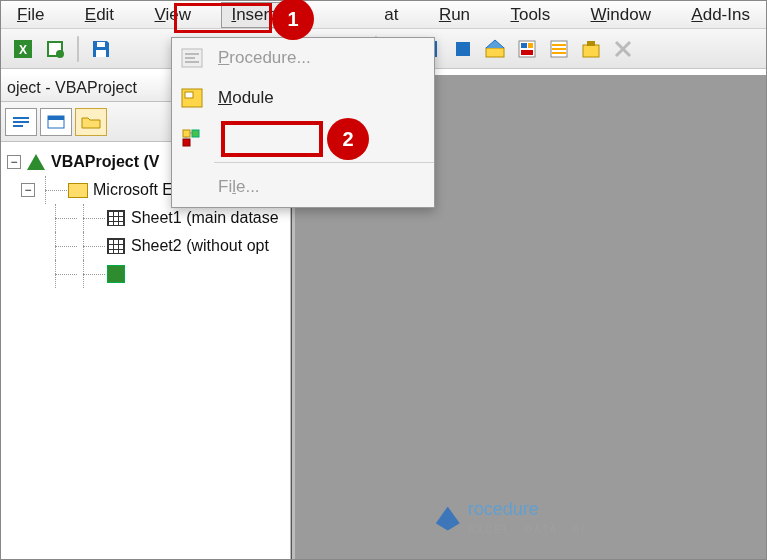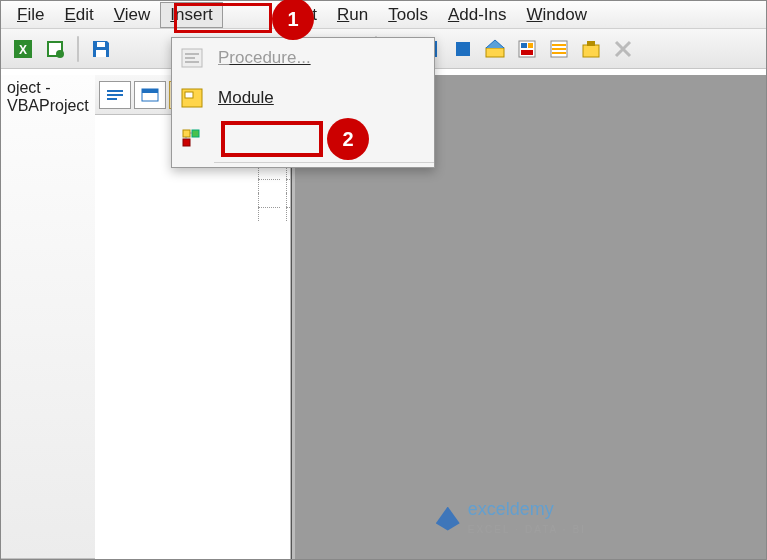--- a/index.html
+++ b/index.html
@@ -2,40 +2,40 @@
 <html><head>
 <meta charset="utf-8">
 <style>
   * { box-sizing: border-box; margin: 0; padding: 0; font-family: "Segoe UI", Tahoma, sans-serif; }
   html, body { width: 767px; height: 560px; overflow: hidden; background: #fff; }
   .app { position: relative; width: 767px; height: 560px; border: 1px solid #888; }
 
   
   .menubar { display: flex; align-items: center; height: 28px; padding: 2px 6px;
              background: linear-gradient(#fdfdfd,#ececec); border-bottom: 1px solid #d0d0d0;
-             font-size: 17px; color:#222; }
+             font-size: 17px; color:#222;justify-content:space-between; }
   .menubar .menu-item { padding: 3px 10px; cursor: default; }
   .menubar .menu-item .ul { text-decoration: underline; }
   #mi-insert { background:#e8e8e8; border:1px solid #9a9a9a; padding:2px 9px; }
   .hl-insert-box { position:absolute; left:173px; top:2px; width:98px; height:30px;
                    border:3px solid #c00; pointer-events:none; z-index:50; }
 
   
   .toolbar { display:flex; align-items:center; height:40px; padding:2px 6px;
              background:linear-gradient(#f7f7f7,#e5e5e5); border-bottom:1px solid #c6c6c6; }
   .tbtn { width:28px; height:28px; margin:0 2px; display:flex; align-items:center;
           justify-content:center; border:1px solid transparent; border-radius:2px; }
   .tbtn.sep { width:2px; height:26px; background:#c6c6c6; margin:0 6px; }
   .tbtn.play svg path { fill:#2e8b2e; }
   .tbtn.pause .bar { display:inline-block; width:4px; height:16px; background:#1e6fc0; margin:0 2px;}
   .tbtn.stop .sq { width:14px; height:14px; background:#1e6fc0; }
 
   
   .main { position:absolute; top:74px; bottom:0; left:0; right:0; display:flex; }
-  .sidebar { width:290px; background:#fff; border-right:1px solid #b9b9b9; display:flex; flex-direction:row; }
+  .sidebar { width:290px; background:#fff; border-right:1px solid #b9b9b9; display:flex; flex-direction:column; }
   .proj-title { font-size:16px; padding:4px 6px; background:linear-gradient(#fdfdfd,#ececec);
                 border-bottom:1px solid #c0c0c0; color:#222; }
   .sidebar-tb { display:flex; align-items:center; height:40px; padding-left:4px;
                 background:linear-gradient(#f7f7f7,#e9e9e9); border-bottom:1px solid #c0c0c0;}
   .sb-btn { width:32px; height:28px; display:flex; align-items:center; justify-content:center;
             margin-right:3px; border:1px solid #999; background:#fff; }
   .sb-btn.folder { background:#fff0c4; border-color:#c9a53a; }
 
   .tree { flex:1; padding:6px 4px 6px 6px; font-size:16px; color:#111; line-height:28px;
           white-space:nowrap; }
@@ -55,21 +55,21 @@
   .ic.vba::before { content:""; width:18px; height:16px; background:#2e8b2e;
         clip-path: polygon(0 100%,50% 0,100% 100%);}
 
   .codearea { flex:1; background:#9b9b9b; position:relative; border-left:1px solid #555; }
   .codearea .inner-left { position:absolute; left:0; top:0; width:3px; bottom:0; background:#bcbcbc; }
 
   
   .dropdown { position:absolute; left:170px; top:36px; width:264px;
               background:#f5f5f5; border:1px solid #9a9a9a;
               box-shadow:0 4px 10px rgba(0,0,0,.25); z-index:40;
-              font-size:17px; color:#222;text-decoration:underline; }
+              font-size:17px; color:#222; }
   .dd-row { display:flex; align-items:center; height:40px; padding:0 10px 0 6px; position:relative;}
   .dd-row.sep { height:1px; border-top:1px solid #d0d0d0; margin:4px 0 4px 42px; padding:0;}
   .dd-row.disabled { color:#9b9b9b; }
   .dd-ic { width:28px; height:26px; margin-right:12px; display:flex; align-items:center; justify-content:center;}
   .dd-row .ul { text-decoration: underline; }
   .hl-module-box { position:absolute; left:220px; top:120px; width:102px; height:36px;
                    border:4px solid #c00; z-index:60; pointer-events:none; }
 
   
   .callout { position:absolute; width:38px; height:38px; border-radius:50%;
@@ -95,22 +95,22 @@
 <div class="app">
 
   <div class="menubar">
     <div class="menu-item"><span class="ul">F</span>ile</div>
     <div class="menu-item"><span class="ul">E</span>dit</div>
     <div class="menu-item"><span class="ul">V</span>iew</div>
     <div class="menu-item" id="mi-insert"><span class="ul">I</span>nsert</div>
     <div class="menu-item" style="padding-left:80px">at</div>
     <div class="menu-item"><span class="ul">R</span>un</div>
     <div class="menu-item"><span class="ul">T</span>ools</div>
+    <div class="menu-item"><span class="ul">W</span>indow</div>
     <div class="menu-item"><span class="ul">A</span>dd-Ins</div>
-    <div class="menu-item"><span class="ul">W</span>indow</div>
   </div>
   <div class="hl-insert-box"></div>
   <div class="callout c1">1</div>
 
   <div class="toolbar">
     <div class="tbtn">
       <svg width="20" height="20">
           <rect x="1" y="1" width="18" height="18" fill="#2e8b2e"></rect>
           <text x="10" y="15" font-size="12" fill="#fff" text-anchor="middle" font-weight="700">X</text>
         </svg>
@@ -201,20 +201,24 @@
       <span class="dd-ic">
         <svg width="22" height="20">
             <rect x="2" y="2" width="7" height="7" fill="#ffd54a" stroke="#b58e00"></rect>
             <rect x="11" y="2" width="7" height="7" fill="#49c04e" stroke="#0a7"></rect>
             <rect x="2" y="11" width="7" height="7" fill="#c00" stroke="#800"></rect>
             <path d="M9 5h2M5 9v2" stroke="#888"></path>
           </svg>
       </span>
     </div>
     <div class="dd-row sep"></div>
+    <div class="dd-row disabled">
+      <span class="dd-ic"></span>
+      <span>Fi<span class="ul">l</span>e...</span>
+    </div>
   </div>
   <div class="hl-module-box"></div>
   <div class="callout c2">2</div>
 
   <div class="main">
     <div class="sidebar">
       <div class="proj-title">oject - VBAProject</div>
       <div class="sidebar-tb">
         <div class="sb-btn">
           <svg width="18" height="14">
@@ -230,20 +234,21 @@
         <div class="sb-btn folder">
           <svg width="20" height="14">
               <path d="M1 3h6l2 2h10v8H1z" fill="#ffdd6b" stroke="#b58e00"></path>
             </svg>
         </div>
       </div>
       <div class="tree">
         <div class="tree-row">
           <span class="tw">−</span>
           <span class="ic vba"></span>
+          <b>VBAProject (V</b>
         </div>
         <div class="tree-row" style="padding-left:14px">
           <span class="tw">−</span>
           <span class="dots"></span>
           <span class="ic folder"></span>
           <span>Microsoft Ex</span>
         </div>
         <div class="tree-row" style="padding-left:42px">
           <span class="dots"></span>
           <span class="dots"></span>
@@ -261,19 +266,19 @@
           <span class="dots"></span>
           <span class="ic wb"></span>
         </div>
       </div>
     </div>
     <div class="codearea">
       <div class="inner-left"></div>
       <div class="watermark">
         <span class="logo"></span>
         <span>
-          <span class="txt">exceldemy</span><br>
+          <span class="txt">rocedure</span><br>
           <span class="sub">EXCEL · DATA · BI</span>
         </span>
       </div>
     </div>
   </div>
 </div>
 
 </body></html>

